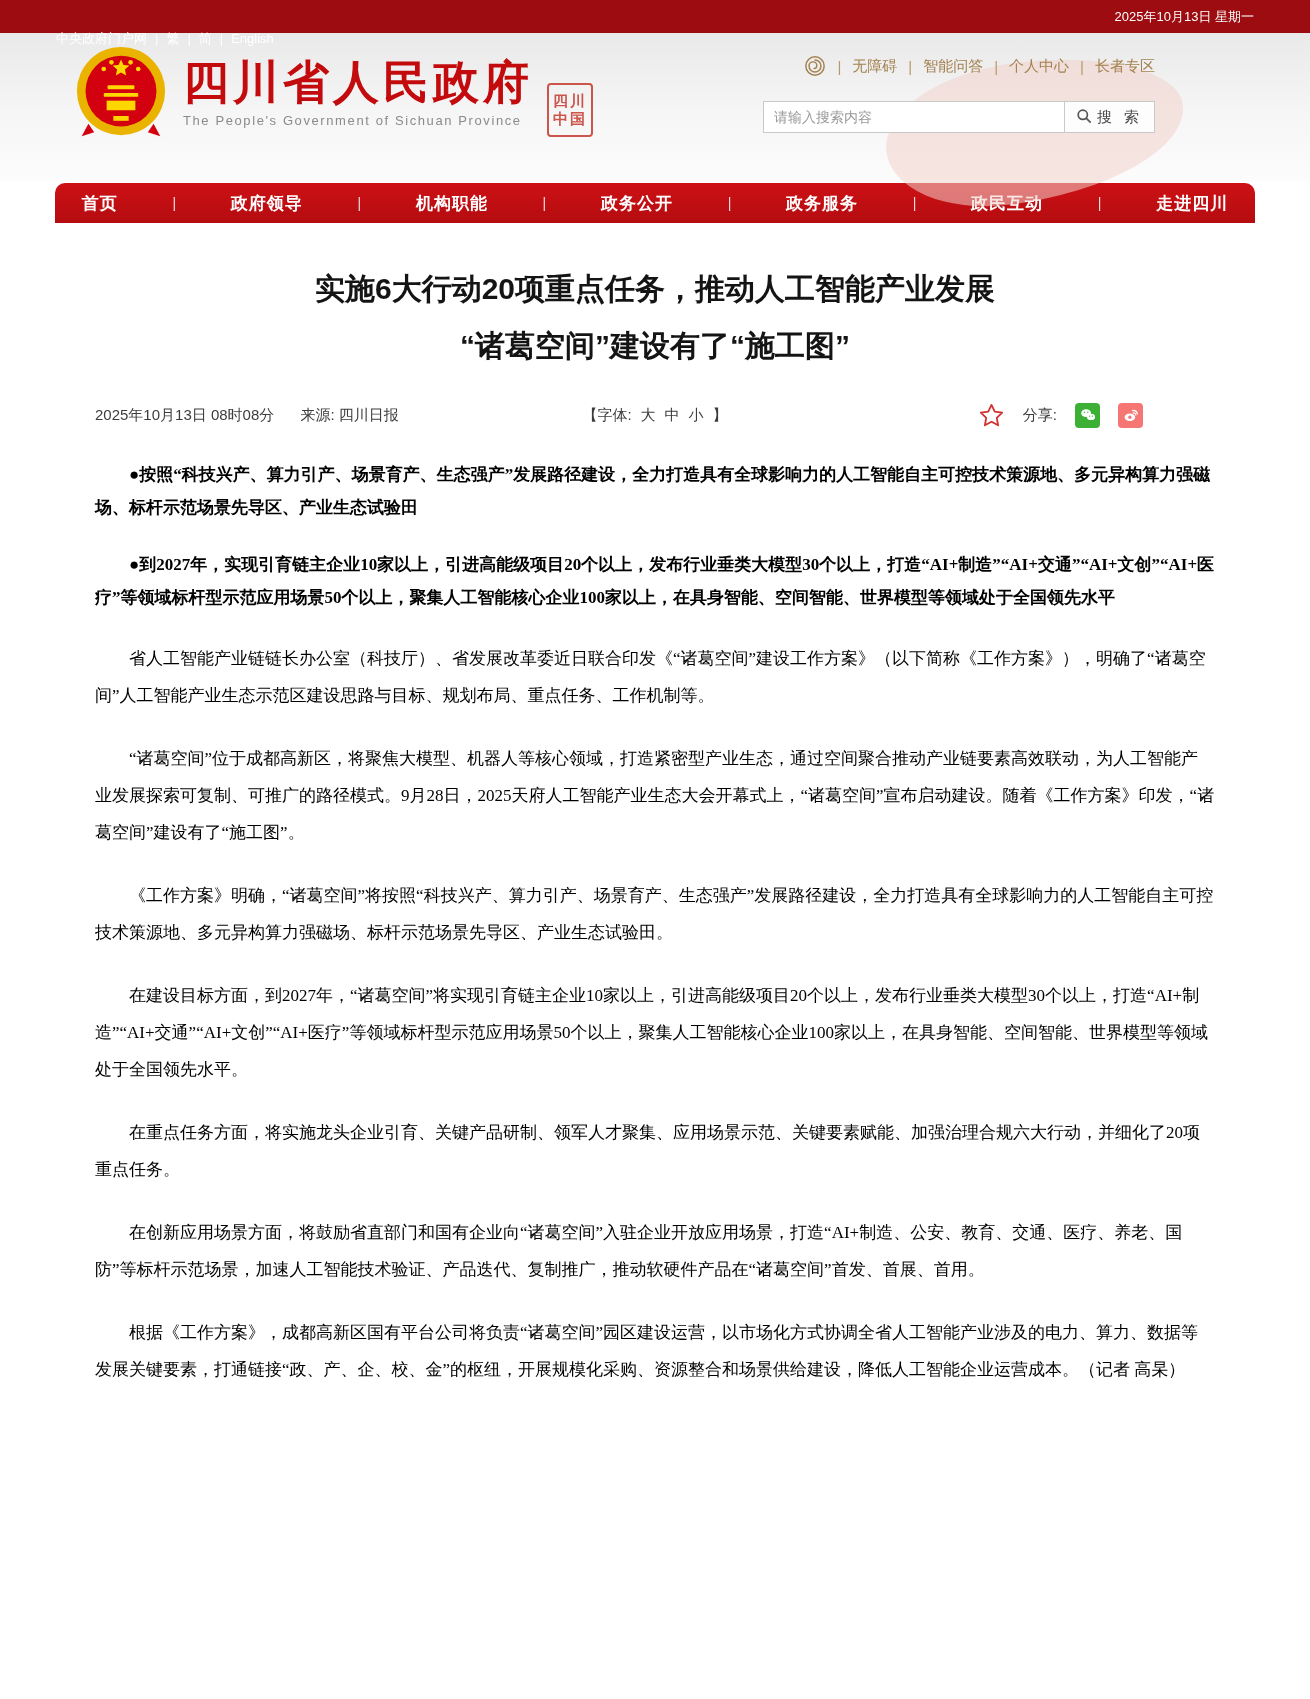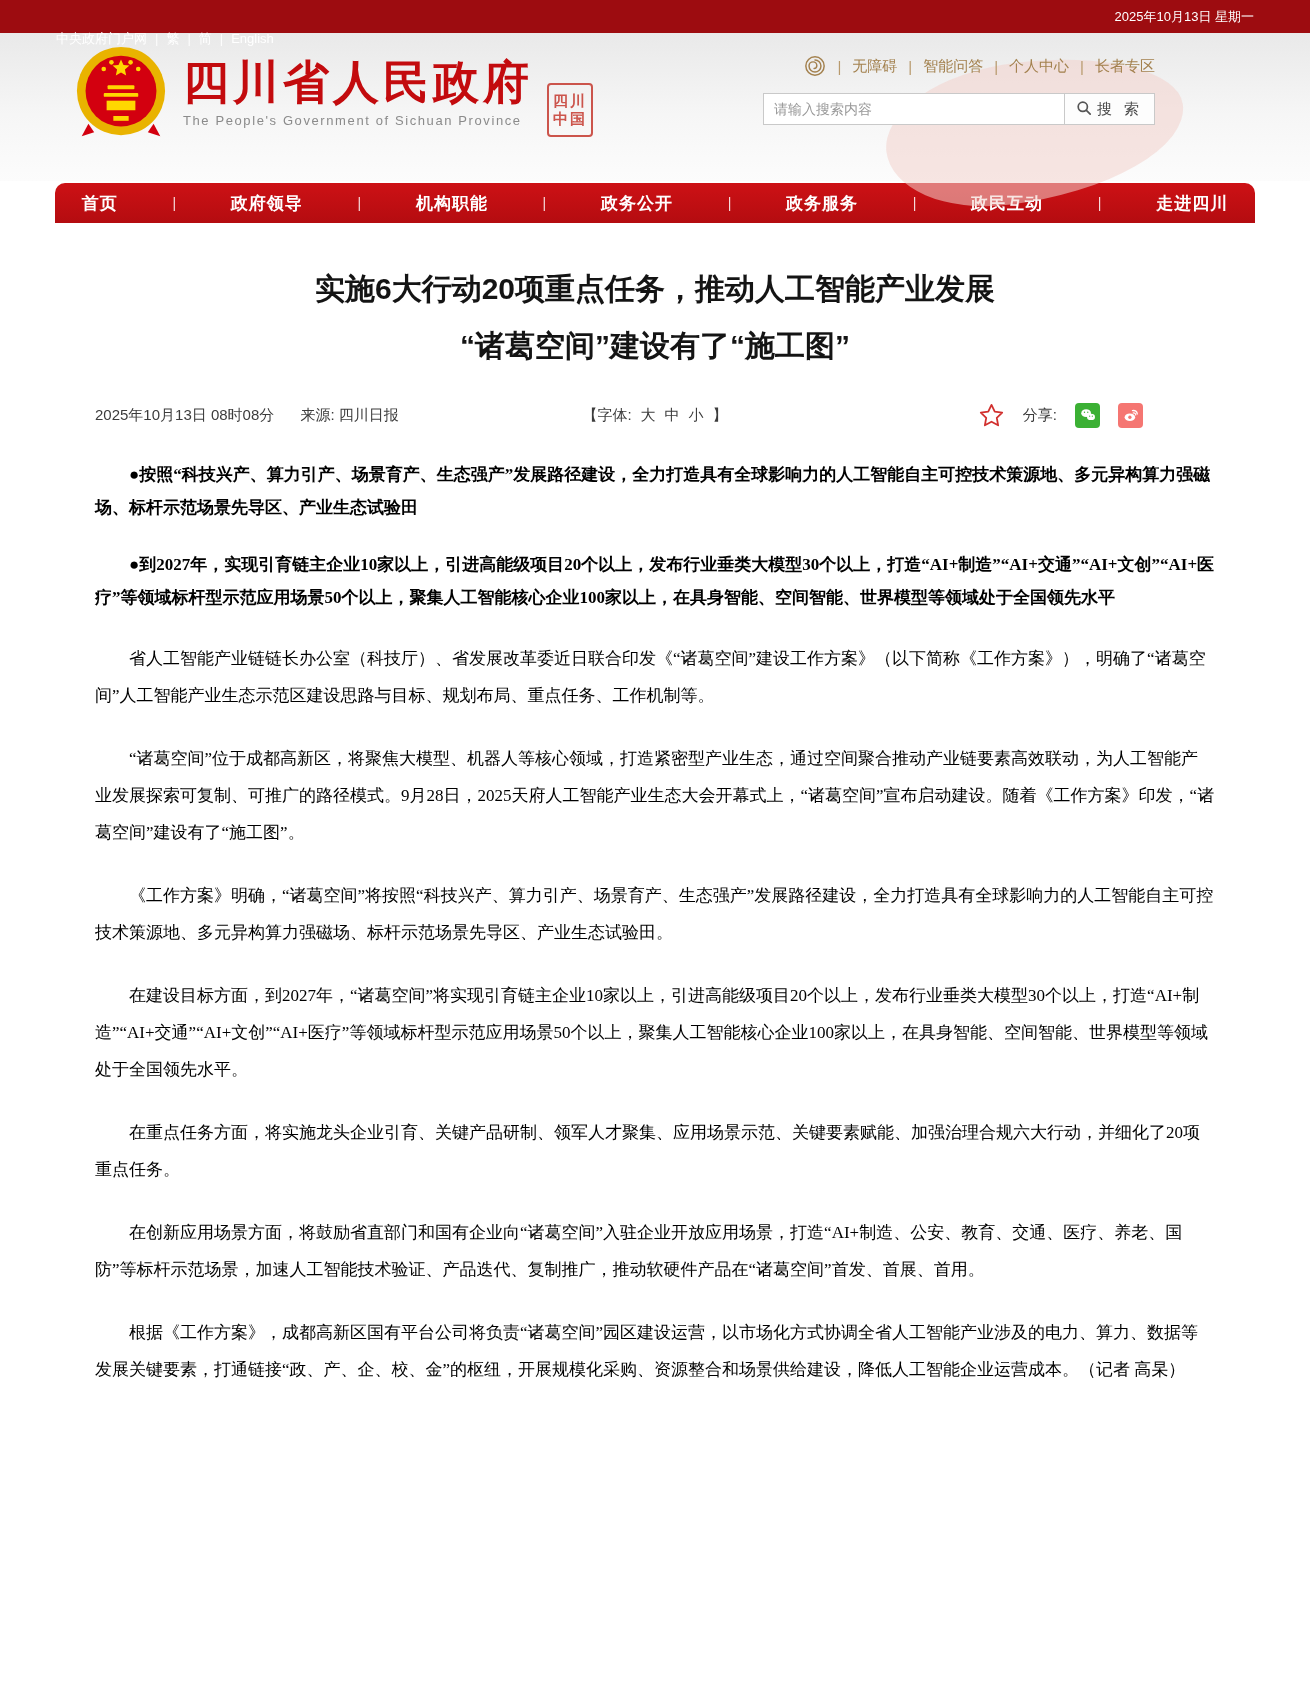--- a/index.html
+++ b/index.html
@@ -37,21 +37,21 @@
     font-family:"Liberation Serif", serif; font-weight:bold; opacity:.85;
     font-size:15px; line-height:1.2; letter-spacing:2px;
   }
   .quick-links {
     position:absolute; right:100px; top:22px; z-index:2;
     display:flex; align-items:center; gap:11px;
     color:#a3814e; font-size:15px;
   }
   .quick-links .sep { color:#b89a6d; }
   .quick-links .ql { cursor:pointer; }
-  .search-row { position:absolute; right:100px; top:60px; z-index:2; display:flex; }
+  .search-row { position:absolute; right:100px; top:68px; z-index:2; display:flex; }
   .search-input {
     width:302px; height:32px; border:1px solid #c9c9c9; background:#fff;
     padding:0 10px; font-size:14px; color:#333; outline:none;
     font-family:"Liberation Sans", sans-serif;
   }
   .search-input::placeholder { color:#999; }
   .search-btn {
     width:90px; height:32px; border:1px solid #c9c9c9; border-left:none;
     background:#fdfdfd; color:#4a4a4a; font-size:15px; cursor:pointer;
     display:flex; align-items:center; justify-content:center; gap:5px;

